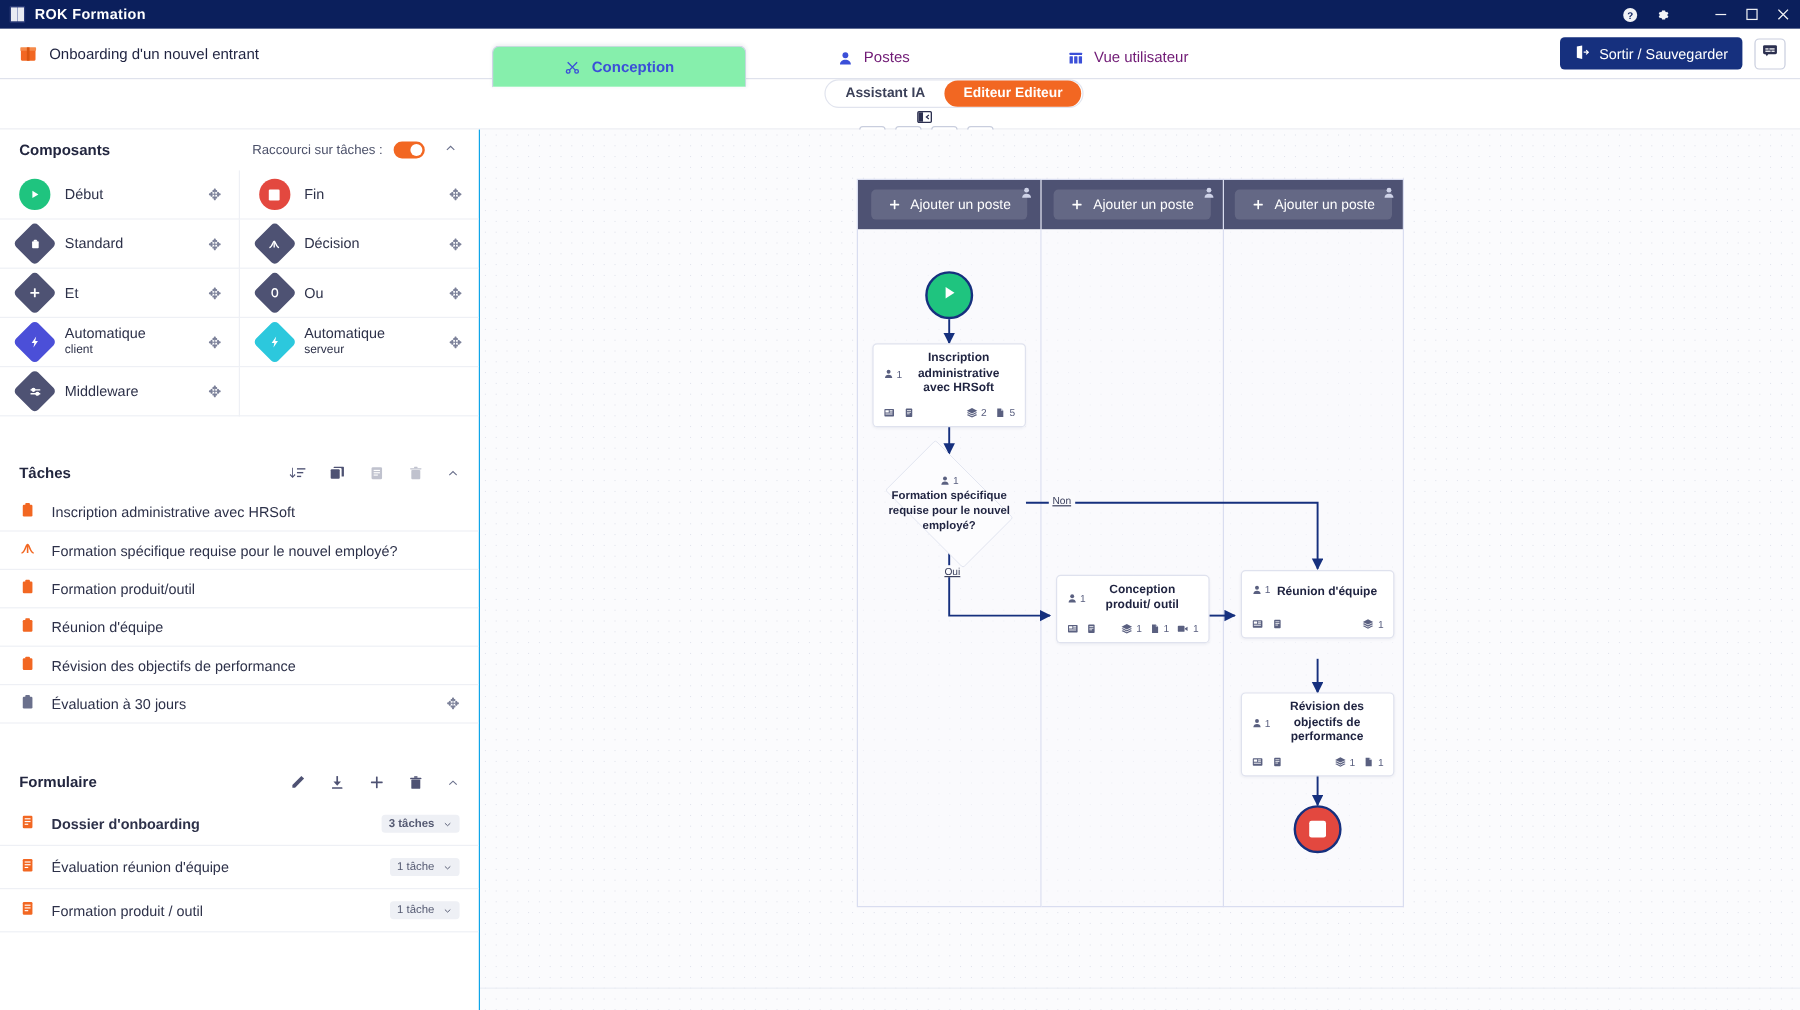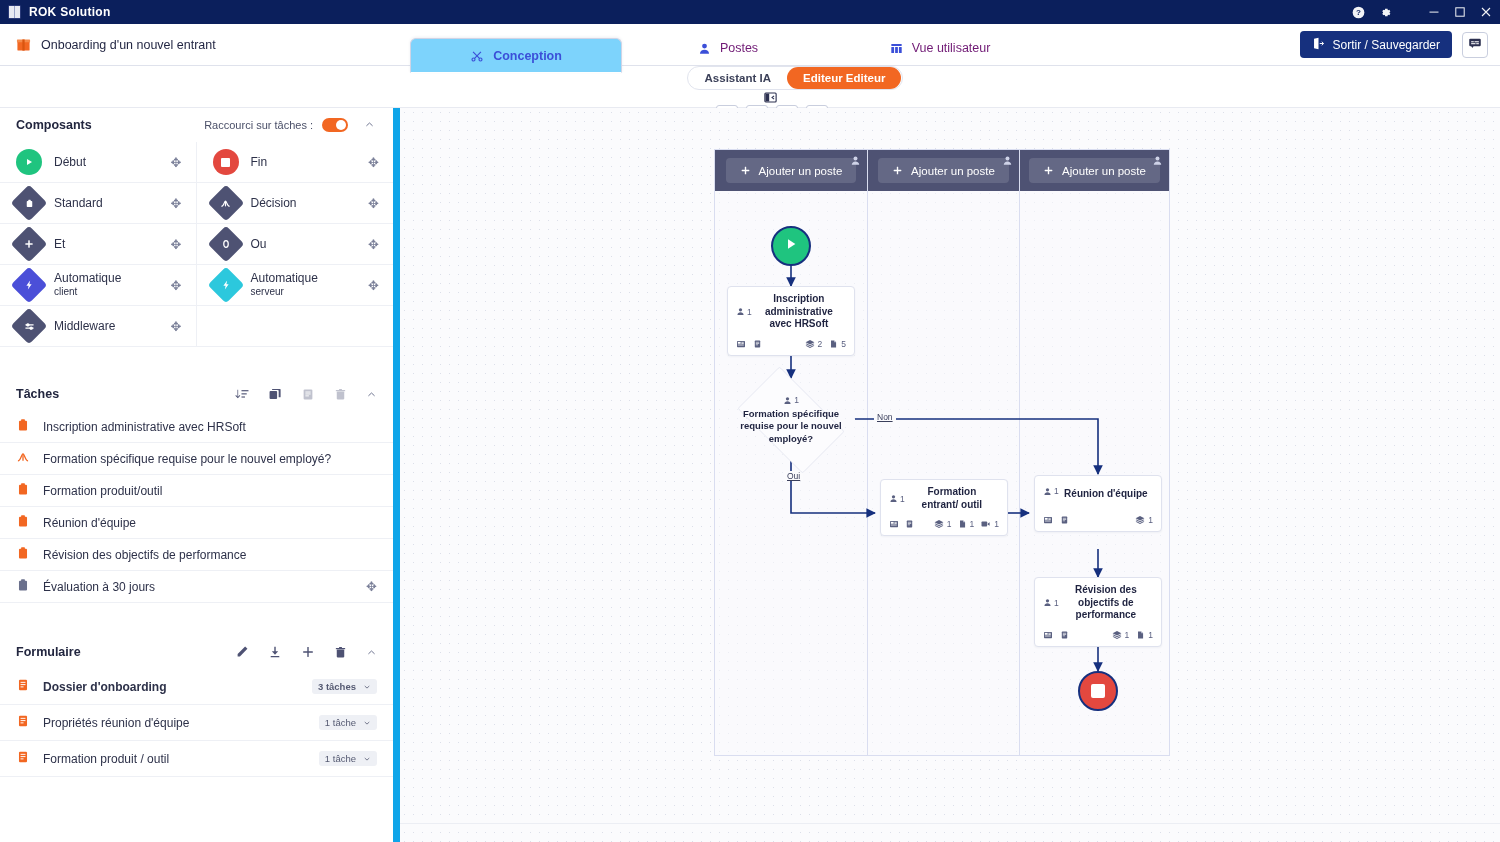--- a/index.html
+++ b/index.html
@@ -39,21 +39,21 @@
   }
   .box-icon { width:15px;height:15px;position:relative;flex:none; }
   .tabs { display: flex; align-items: flex-end; gap: 0; flex: 1; }
   .tab {
     height: 34px; align-self: flex-end; display: flex; align-items: center;
     justify-content: center; gap: 9px; font-size: 12.5px; color: #701a75;
     padding: 0 18px; min-width: 212px; cursor: pointer;
     border-radius: 6px 6px 0 0; position: relative; top: 0;
   }
   .tab.active {
-    background: #7dd3fc; color: #3b4fd8; font-weight: bold;
+    background: #86efac; color: #3b4fd8; font-weight: bold;
     border: 1px solid #cfd4e6; border-bottom: 1px solid #fff;
     box-shadow: 0 -1px 3px rgba(30,40,90,.07);
     height: 35px; top: 8px; min-width: 212px;
   }
   .tab .tabic { color: #3b4fd8; display:flex; align-items:center; }
   .header-right { display: flex; align-items: center; gap: 10px; padding: 0 12px; }
   .btn-primary {
     background: #16307e; color: #fff; font-size: 12px; border-radius: 4px;
     height: 27px; display: flex; align-items: center; gap: 8px; padding: 0 12px;
     cursor: pointer; white-space: nowrap;
@@ -93,21 +93,21 @@
   .btn-prop {
     border: 1px solid #cfd4e6; border-radius: 4px; height: 26px; margin-right: 16px;
     display: flex; align-items: center; gap: 7px; padding: 0 11px;
     font-size: 12px; color: #2c3050; cursor: pointer; background: #fff;
   }
 
   
   .body { display: flex; height: calc(842px - 24px - 42px - 42px); }
 
   .sidebar {
-    width: 400px; border-right: 7px solid #0ea5e9; background: #fff;
+    width: 400px; border-right: 1px solid #0ea5e9; background: #fff;
     overflow: hidden; flex: none;
   }
   .sec-head {
     height: 34px; display: flex; align-items: center; padding: 0 16px;
     font-size: 12.5px; color: #22263f; font-weight: bold;
   }
   .sec-head .spacer { flex: 1; }
   .sec-head .tools { display: flex; align-items: center; gap: 19px; }
   .sec-head .tools .ic { cursor: pointer; display: flex; align-items: center; }
   .toggle-label { font-size: 11px; color: #4b5069; font-weight: normal; margin-right: 9px; }
@@ -228,21 +228,21 @@
     padding: 0 3px;
     text-decoration: underline;
   }
   svg.edges { position: absolute; left: 0; top: 0; overflow: visible; }
 </style>
 </head>
 <body>
 
 <div class="titlebar">
   <div class="app-logo"></div>
-  <div class="title-text">ROK Solution</div>
+  <div class="title-text">ROK Formation</div>
   <div class="spacer"></div>
   <div class="win-ctrls">
     <div class="ic">
       <svg width="13" height="13" viewBox="0 0 16 16">
           <circle cx="8" cy="8" r="7.2" fill="#fff"></circle>
           <text x="8" y="11.6" font-size="10" font-family="Liberation Sans" font-weight="bold" text-anchor="middle" fill="#0b1f5c">?</text>
         </svg>
     </div>
     <div class="ic">
       <svg width="13" height="13" viewBox="0 0 16 16" fill="#fff">
@@ -691,21 +691,21 @@
         <span>
           <svg width="14" height="14" viewBox="0 0 16 16">
               <rect x="3.4" y="2" width="9.2" height="12" rx="1.2" fill="#f26722"></rect>
               <g fill="#fff">
                 <rect x="5.2" y="4.4" width="5.6" height="1.1"></rect>
                 <rect x="5.2" y="7" width="5.6" height="1.1"></rect>
                 <rect x="5.2" y="9.6" width="3.4" height="1.1"></rect>
               </g>
             </svg>
         </span>
-        <span>Propriétés réunion d'équipe</span>
+        <span>Évaluation réunion d'équipe</span>
         <span class="spacer"></span>
         <span class="pill">
           <span>1 tâche</span>
           <svg width="8" height="8" viewBox="0 0 16 16" fill="none" stroke="#555a72" stroke-width="1.6">
               <path d="M3.5 6 8 10.2 12.5 6"></path>
             </svg>
         </span>
       </div>
       <div class="list-row" style="height:36px;">
         <span>
@@ -888,21 +888,21 @@
 
       <div class="node" style="left:166px;top:330px;width:128px;">
         <div class="n-top">
           <span class="n-av">
             <svg width="9" height="9" viewBox="0 0 16 16" fill="#5a6080">
                 <circle cx="8" cy="5" r="2.9"></circle>
                 <path d="M2.6 14.2c0-3 2.4-4.8 5.4-4.8s5.4 1.8 5.4 4.8z"></path>
               </svg>
             <span>1</span>
           </span>
-          <span class="n-title">Formation entrant/ outil</span>
+          <span class="n-title">Conception produit/ outil</span>
         </div>
         <div class="n-foot" style="gap:6px;">
           <span class="fi">
             <svg width="10" height="10" viewBox="0 0 16 16" fill="#5a6080">
                 <rect x="1.6" y="3" width="12.8" height="10" rx="1"></rect>
                 <rect x="3" y="4.6" width="4.4" height="3" fill="#fff"></rect>
                 <rect x="3" y="9" width="9.4" height="1.2" fill="#fff"></rect>
                 <rect x="8.6" y="4.6" width="3.8" height="1.2" fill="#fff"></rect>
                 <rect x="8.6" y="6.4" width="3.8" height="1.2" fill="#fff"></rect>
               </svg>

